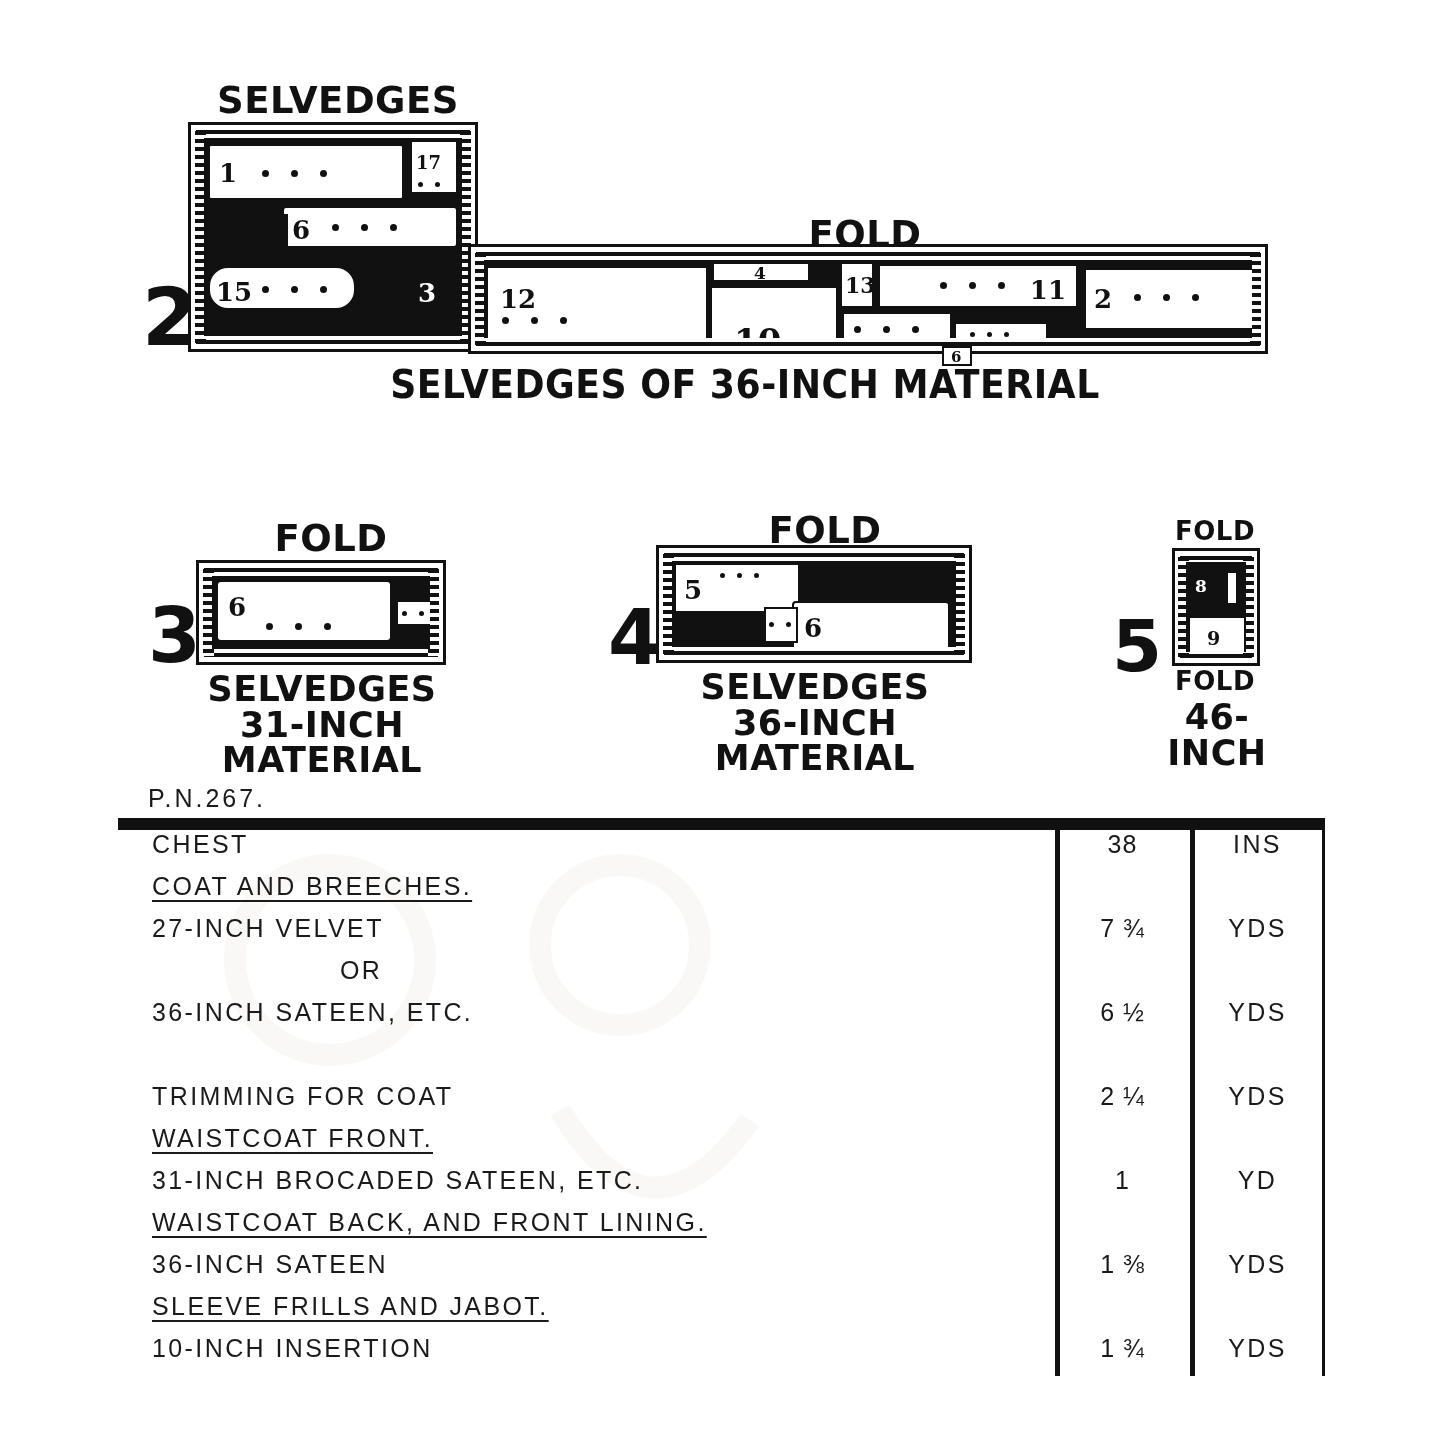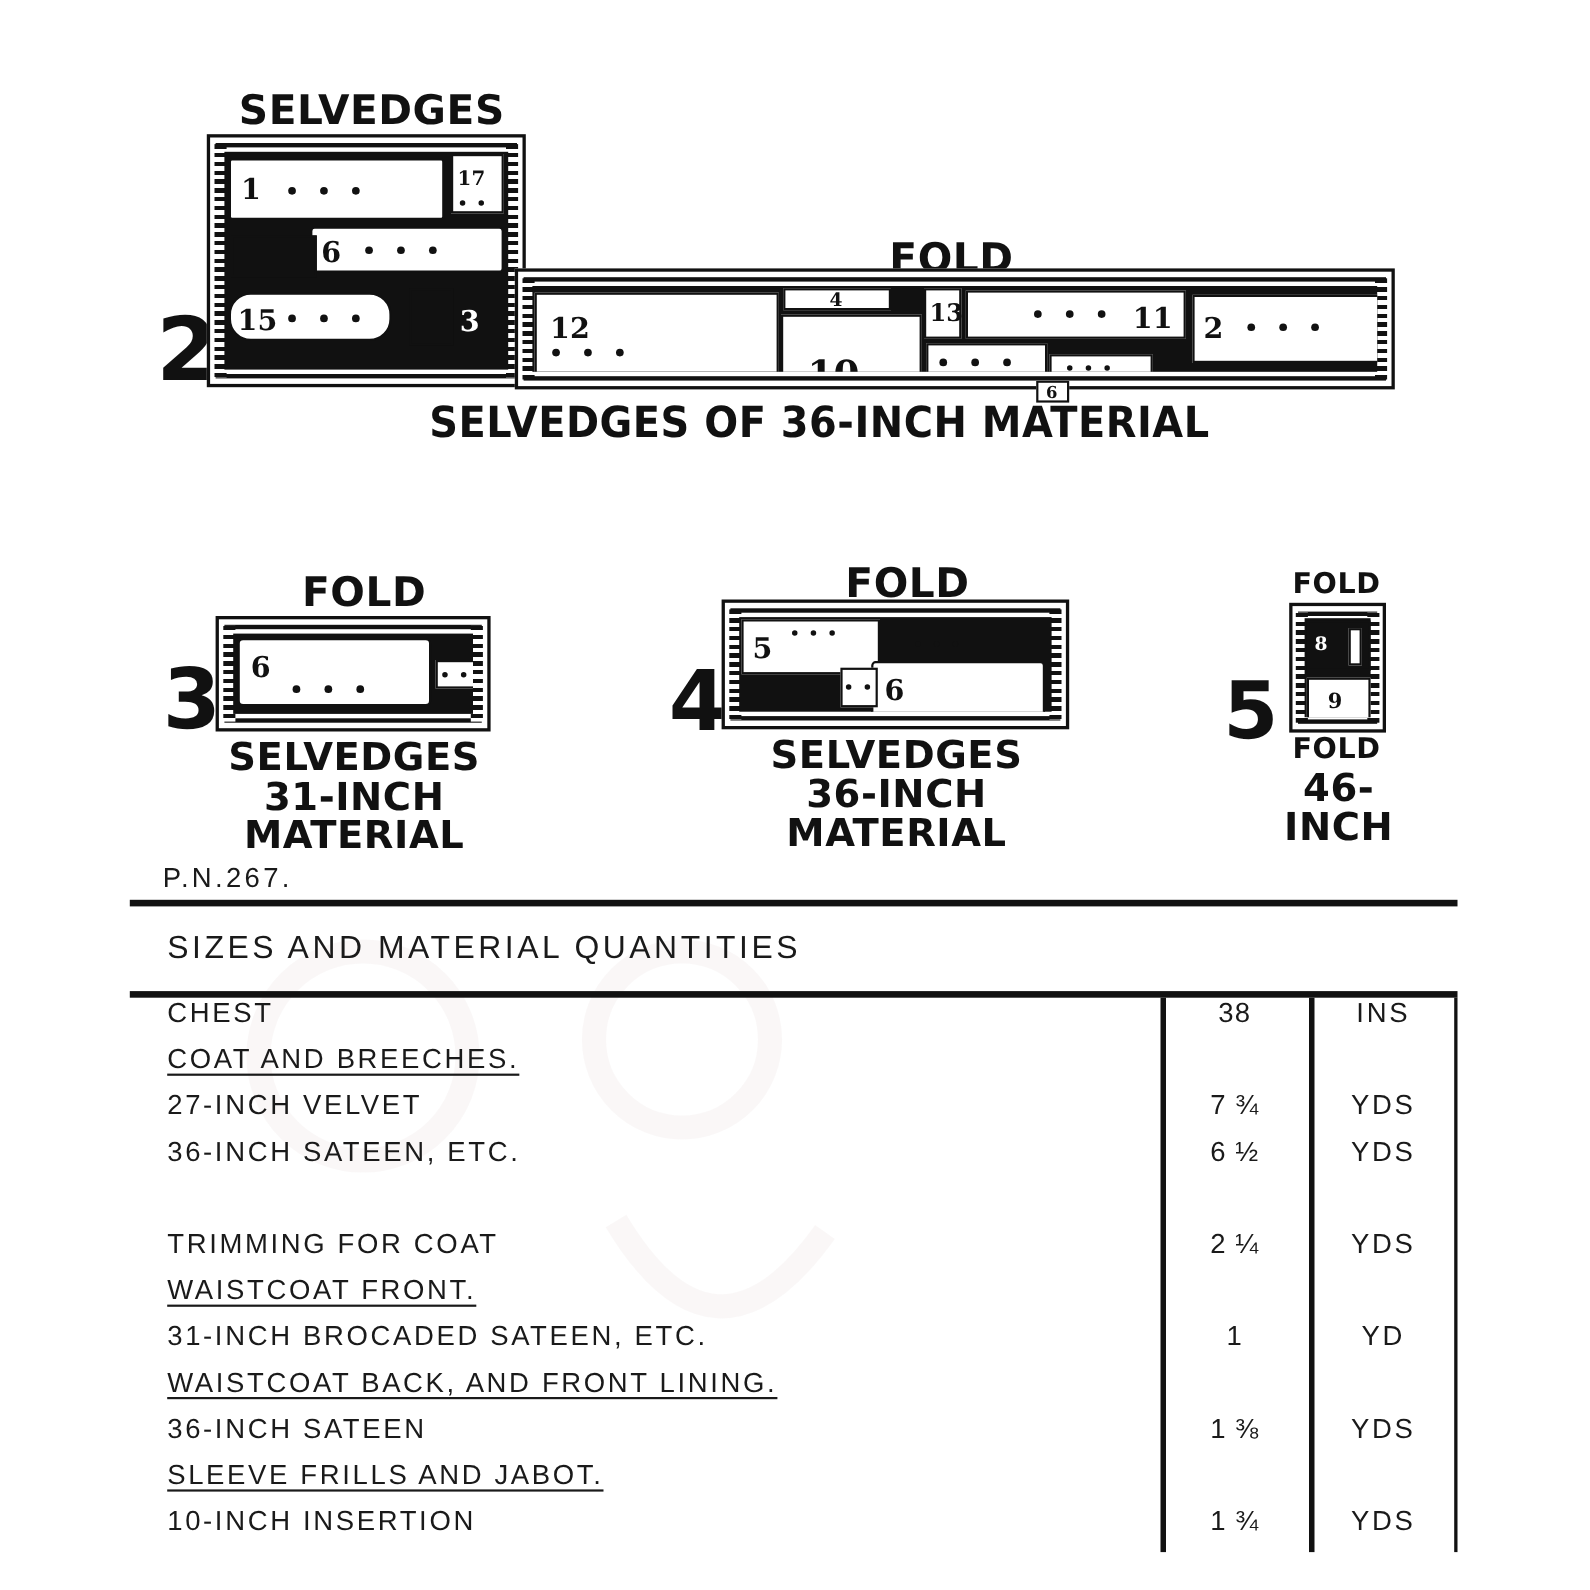--- a/index.html
+++ b/index.html
@@ -372,21 +372,20 @@
   <div class="cap" style="left:1150px;top:668px;width:130px;font-size:26px;">FOLD</div>
 
   <div class="cap" style="left:1122px;top:700px;width:190px;font-size:35px;">46-
 INCH</div>
 </div>
 
 <div class="pn">P.N.267.</div>
 
 <div id="table-block">
   <div class="rule-thick"></div>
-  <div class="tbl-title">SIZES  AND  MATERIAL  QUANTITIES</div>
   <div class="rule-thick"></div>
 
   <div class="tbl-body">
     <div class="vline" style="left:937px;"></div>
     <div class="vline" style="left:1072px;"></div>
     <div class="vline" style="left:1204px;width:3px;"></div>
     <div id="rows">
         <div class="row">
           <div class="c-label">CHEST</div>
           <div class="c-qty">38</div>
@@ -396,20 +395,25 @@
           <div class="c-label ul">COAT AND BREECHES.</div>
           <div class="c-qty"></div>
           <div class="c-unit"></div>
         </div>
         <div class="row">
           <div class="c-label">27-INCH VELVET</div>
           <div class="c-qty">7 ¾</div>
           <div class="c-unit">YDS</div>
         </div>
         <div class="row">
+          <div class="c-label indent">OR</div>
+          <div class="c-qty"></div>
+          <div class="c-unit"></div>
+        </div>
+        <div class="row">
           <div class="c-label">36-INCH SATEEN, ETC.</div>
           <div class="c-qty">6 ½</div>
           <div class="c-unit">YDS</div>
         </div>
         <div class="row">
           <div class="c-label"></div>
           <div class="c-qty"></div>
           <div class="c-unit"></div>
         </div>
         <div class="row">

